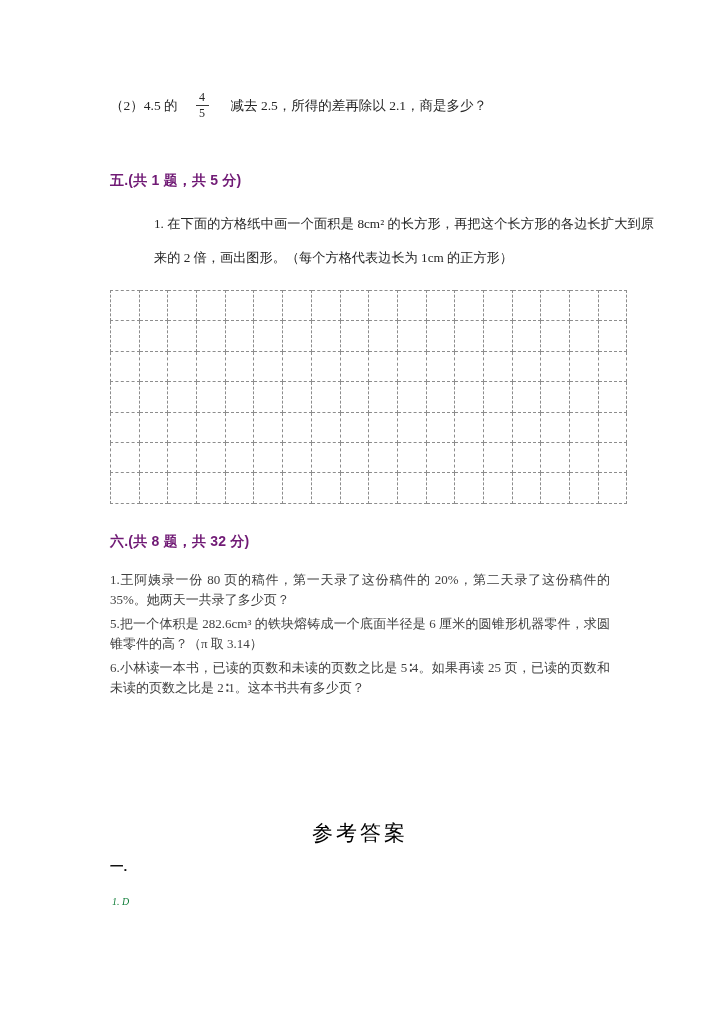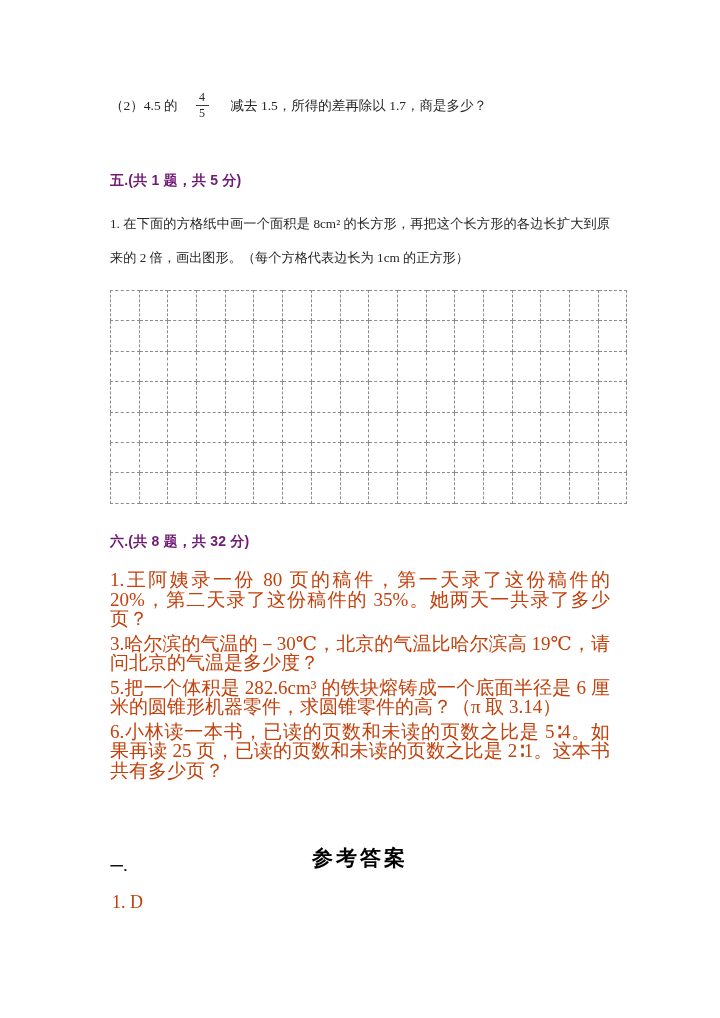--- a/index.html
+++ b/index.html
@@ -83,32 +83,32 @@
     left: 0;
     width: 500px;
     font-size: 13.2px;
     line-height: 20px;
     color: #262626;
     text-align: justify;
     text-justify: inter-ideograph;
   }
   .para.loose { line-height: 34px; }
 
-  #sec5-q1 { top: 207px; }
+  #sec5-q1 { top: 207px; margin-left: 44px; }
 
   .q-list {
     position: absolute;
     left: 0;
     top: 570px;
     width: 500px;
   }
   .q-item {
-    font-size: 19px;
+    font-size: 13px;
     line-height: 19.5px;
-    color: #c2410c;
+    color: #404040;
     margin: 0 0 5px 0;
     text-align: justify;
     text-justify: inter-ideograph;
   }
 
   
   .unit { white-space: nowrap; }
 
   
   .grid-wrap {
@@ -126,64 +126,65 @@
     height: 29.4px;
     padding: 0;
     border: 1px dashed #8d8d8d;
     background: #ffffff;
   }
 
   
   .answer-title {
     position: absolute;
     left: 0;
-    top: 844px;
+    top: 819px;
     width: 500px;
     text-align: center;
     font-size: 21px;
-    font-weight: bold;
+    font-weight: normal;
     letter-spacing: 3px;
     color: #000;
     font-family: "Liberation Sans", "DejaVu Sans", sans-serif;
   }
   .answer-group-label {
     position: absolute;
     left: 0;
     top: 858px;
     font-size: 13.5px;
     font-weight: bold;
     color: #111;
     font-family: "Liberation Sans", "DejaVu Sans", sans-serif;
   }
   .answer-list {
     position: absolute;
     left: 2px;
     top: 893px;
     width: 400px;
   }
   .answer-list .ans-item {
-    font-size: 18px;
+    font-size: 10px;
     line-height: 18px;
-    color: #c2410c;
+    color: #15803d;
+    font-style: italic;
   }
 </style>
 </head>
 <body>
 
 <div class="page">
   <div class="content">
 
     <div class="carry-line">
       <span class="seg">（2）4.5 的</span>
       <span class="frac">
         <span class="num">4</span>
         <span class="bar"></span>
         <span class="den">5</span>
       </span>
-      <span class="seg">减去 1.5，所得的差再除以 1.7，商是多少？</span>
+      <span class="seg">减去 2.5，所得的差再除以 2.1，商是多少？</span>
     </div>
 
     <div class="sec-head" id="sec5-head">五.(共 1 题，共 5 分)</div>
 
     <div class="para loose" id="sec5-q1">
       <span>1.</span>
       <span>在下面的方格纸中画一个面积是 </span>
       <span class="unit">8cm²</span>
       <span> 的长方形，再把这个长方形的各边长扩大到原来的 2 倍，画出图形。（每个方格代表边长为 1cm 的正方形）</span>
     </div>
@@ -332,21 +333,20 @@
               <td></td>
             </tr>
           </tbody>
       </table>
     </div>
 
     <div class="sec-head" id="sec6-head">六.(共 8 题，共 32 分)</div>
 
     <div class="q-list">
         <p class="q-item"><span>1.</span><span>王阿姨录一份 80 页的稿件，第一天录了这份稿件的 20%，第二天录了这份稿件的 35%。她两天一共录了多少页？</span></p>
-        <p class="q-item"><span>3.</span><span>哈尔滨的气温的－30℃，北京的气温比哈尔滨高 19℃，请问北京的气温是多少度？</span></p>
         <p class="q-item"><span>5.</span><span>把一个体积是 </span><span class="unit">282.6cm³</span><span> 的铁块熔铸成一个底面半径是 6 厘米的圆锥形机器零件，求圆锥零件的高？（π 取 3.14）</span></p>
         <p class="q-item"><span>6.</span><span>小林读一本书，已读的页数和未读的页数之比是 5∶4。如果再读 25 页，已读的页数和未读的页数之比是 2∶1。这本书共有多少页？</span></p>
       </div>
 
     <div class="answer-title">参考答案</div>
 
     <div class="answer-group-label">一.</div>
 
     <div class="answer-list">
         <div class="ans-item"><span>1.</span><span> D</span></div>

